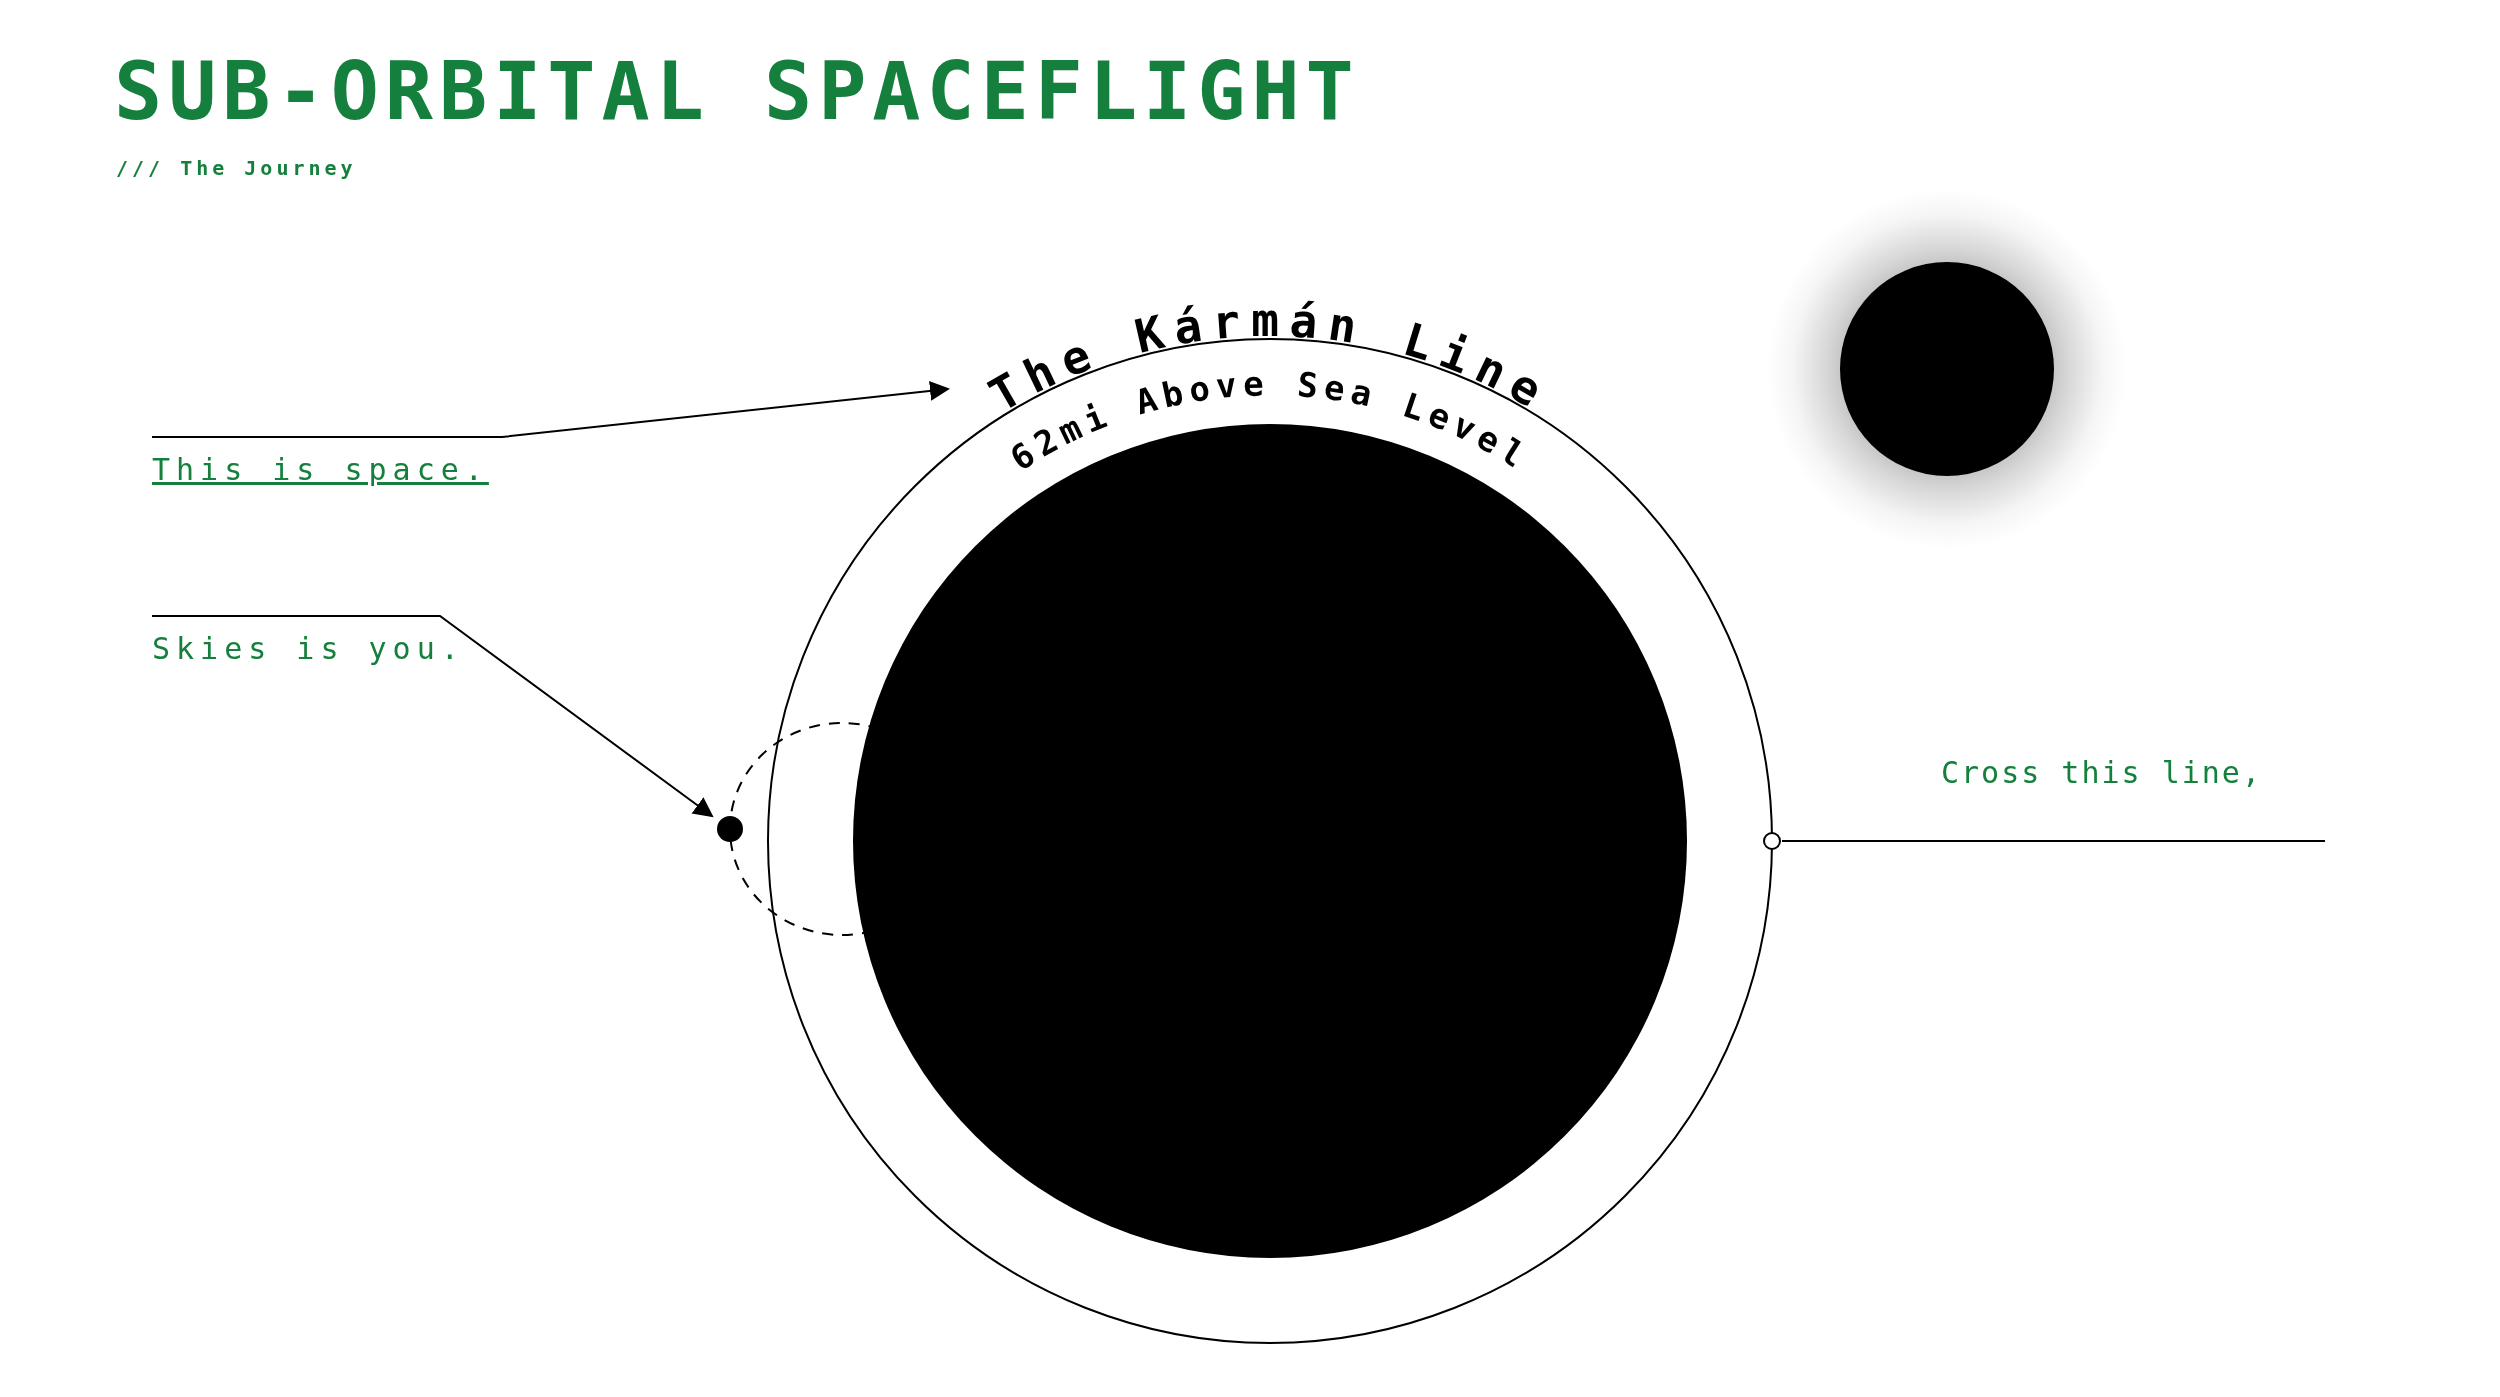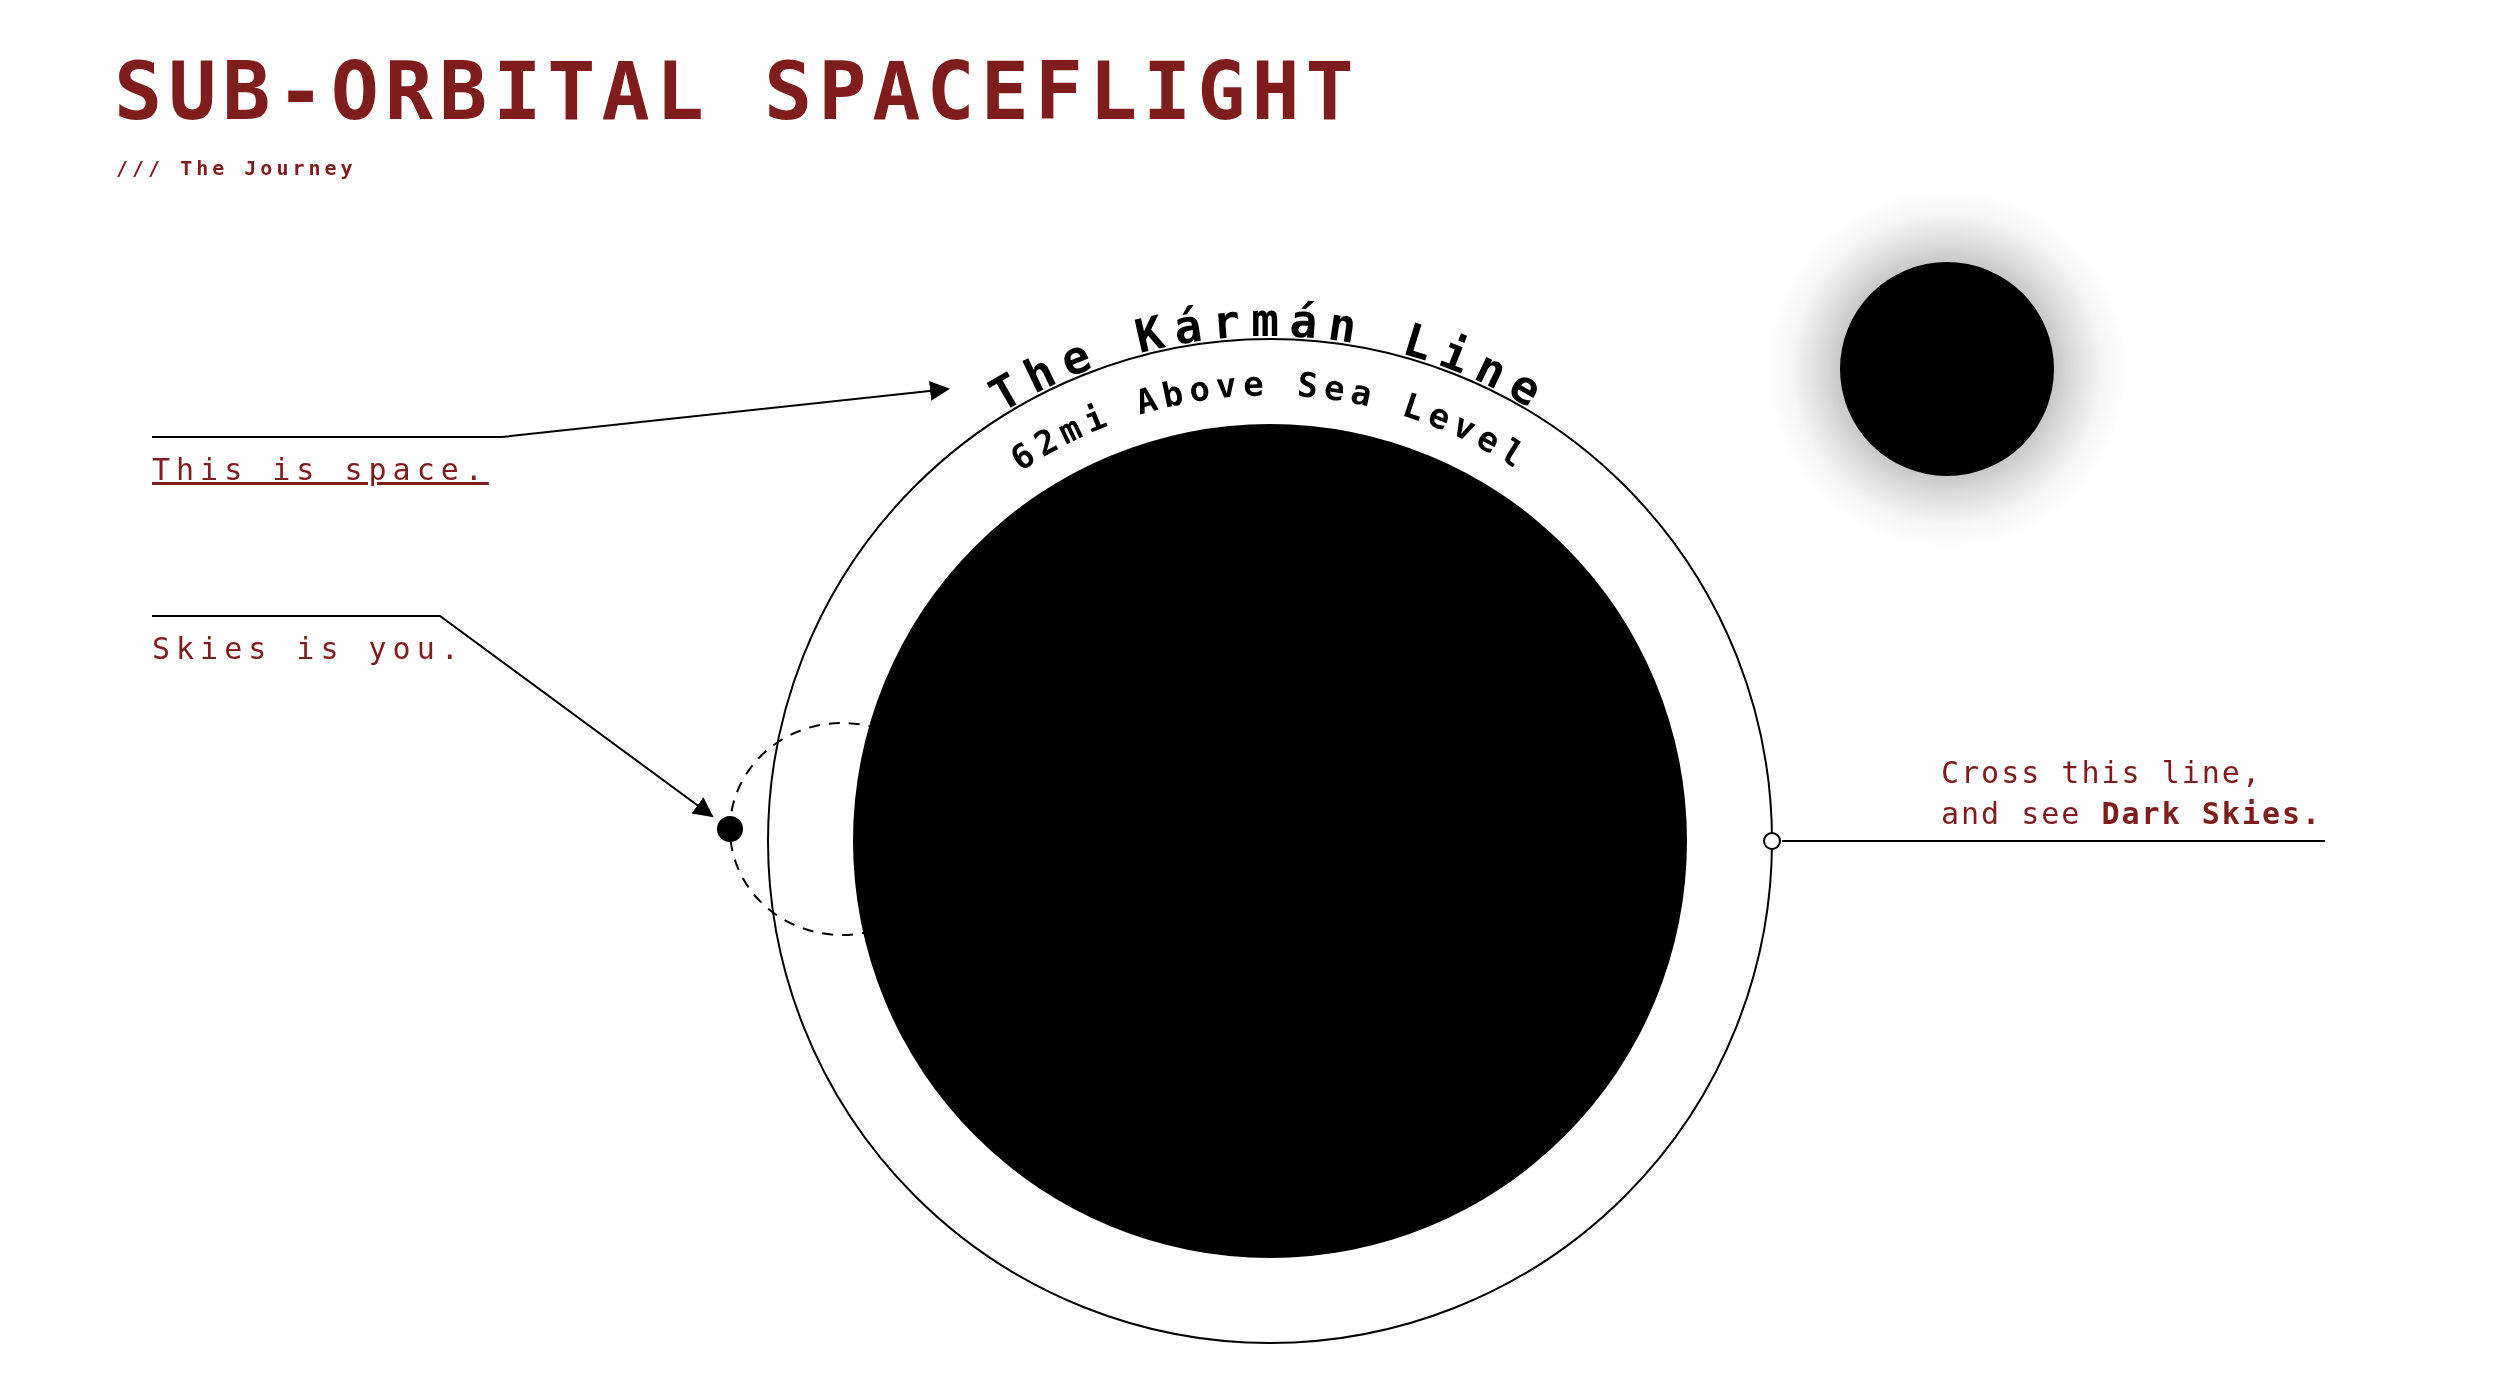--- a/index.html
+++ b/index.html
@@ -7,21 +7,21 @@
     padding: 0;
     background: #ffffff;
   }
   .stage {
     position: relative;
     width: 2500px;
     height: 1397px;
     background: #ffffff;
     overflow: hidden;
     font-family: "DejaVu Sans Mono", monospace;
-    color: #7f1d1d;
+    color: #15803d;
   }
   .title {
     position: absolute;
     left: 114px;
     top: 52px;
     font-size: 80px;
     font-weight: bold;
     letter-spacing: 6px;
     line-height: 1;
     white-space: nowrap;
@@ -137,16 +137,15 @@
     <text class="arc-subtitle" text-anchor="middle">
       <textPath href="#arcSubtitlePath" startOffset="50%">62mi Above Sea Level</textPath>
     </text>
   </svg>
 
   <div class="callout-label label-space">This is space.</div>
   <div class="callout-label label-you">Skies is you.</div>
 
   <div class="cross-note">
     <div>Cross this line,</div>
-    <div><span>and see </span><span class="bold">Dark Skies.</span></div>
   </div>
 
 </div>
 
 </body></html>

